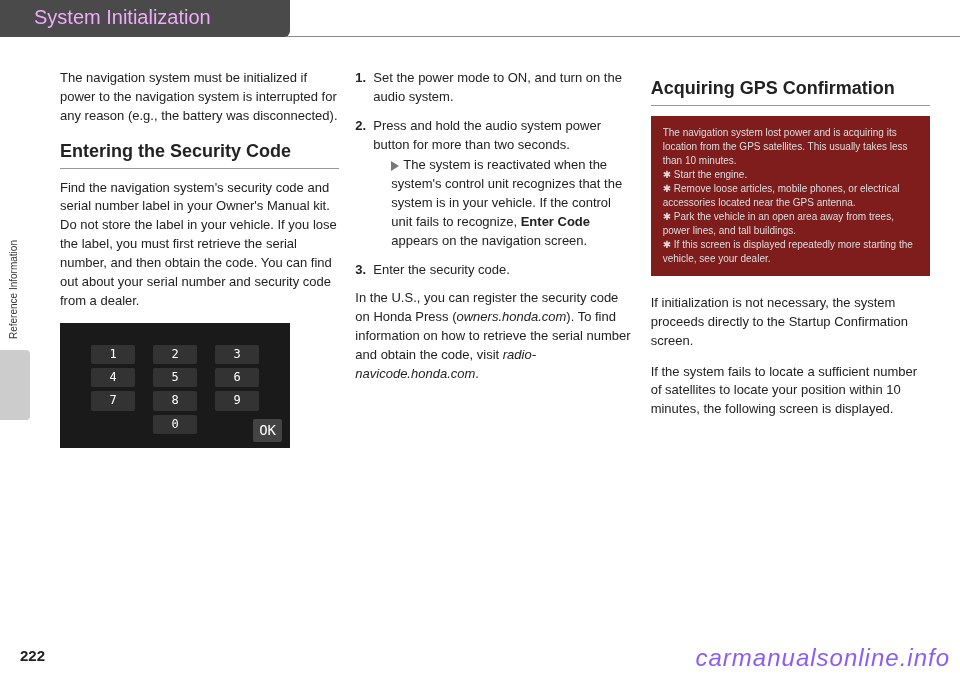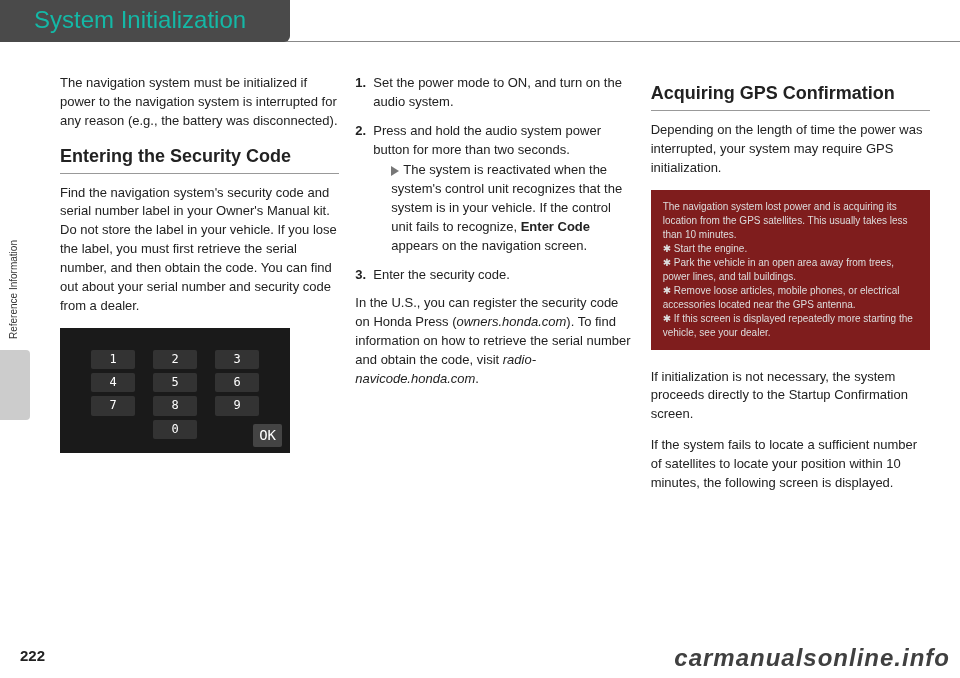--- a/index.html
+++ b/index.html
@@ -6,23 +6,23 @@
   body {
     width: 960px;
     height: 678px;
     font-family: "Segoe UI", Arial, sans-serif;
     color: #222;
     position: relative;
     background: #fff;
   }
   .header-bar {
     background: #4a4a4a;
-    color: #14b8a6;
+    color: #f0abfc;
     padding: 6px 18px 8px 34px;
-    font-size: 24px;
+    font-size: 20px;
     font-weight: 400;
     border-radius: 0 0 6px 0;
     display: inline-block;
     min-width: 290px;
   }
   .header-rule {
     border-bottom: 1px solid #888;
     margin-top: -1px;
   }
   .side-tab {
@@ -101,24 +101,24 @@
     position: absolute;
     left: 20px;
     bottom: 14px;
     font-weight: bold;
     font-size: 15px;
   }
   .watermark {
     position:absolute;
     right:10px;
     bottom:6px;
-    color:#404040;
+    color:#8b5cf6;
     font-size:24px;
     font-style:italic;
-    font-weight:700;
+    font-weight:400;
     letter-spacing:1px;
   }
   em { font-style: italic; }
   b { font-weight: bold; }
 </style>
 </head>
 <body>
 
 <div>
   <div class="header-bar">
@@ -163,26 +163,25 @@
       </li>
       <li><span class="num">3.</span><span>Enter the security code.</span>
       </li>
     </ol>
     <p><span>In the U.S., you can register the security code on Honda Press (</span><em>owners.honda.com</em><span>). To find information on how to retrieve the serial number and obtain the code, visit </span><em>radio-navicode.honda.com</em><span>.</span></p>
   </div>
 
   <div class="col">
     <h2>Acquiring GPS Confirmation</h2>
     <div class="rule-under"></div>
-    <p>Depending on the length of time the power was interrupted, your system may require GPS initialization.</p>
     <div class="gps-box">
       <div>The navigation system lost power and is acquiring its location from the GPS satellites. This usually takes less than 10 minutes.</div>
       <div>✱ Start the engine.</div>
+      <div>✱ Remove loose articles, mobile phones, or electrical accessories located near the GPS antenna.</div>
       <div>✱ Park the vehicle in an open area away from trees, power lines, and tall buildings.</div>
-      <div>✱ Remove loose articles, mobile phones, or electrical accessories located near the GPS antenna.</div>
       <div>✱ If this screen is displayed repeatedly more starting the vehicle, see your dealer.</div>
     </div>
     <p>If initialization is not necessary, the system proceeds directly to the Startup Confirmation screen.</p>
     <p>If the system fails to locate a sufficient number of satellites to locate your position within 10 minutes, the following screen is displayed.</p>
   </div>
 
 </div>
 
 <div class="page-num">222</div>
 <div class="watermark">carmanualsonline.info</div>

